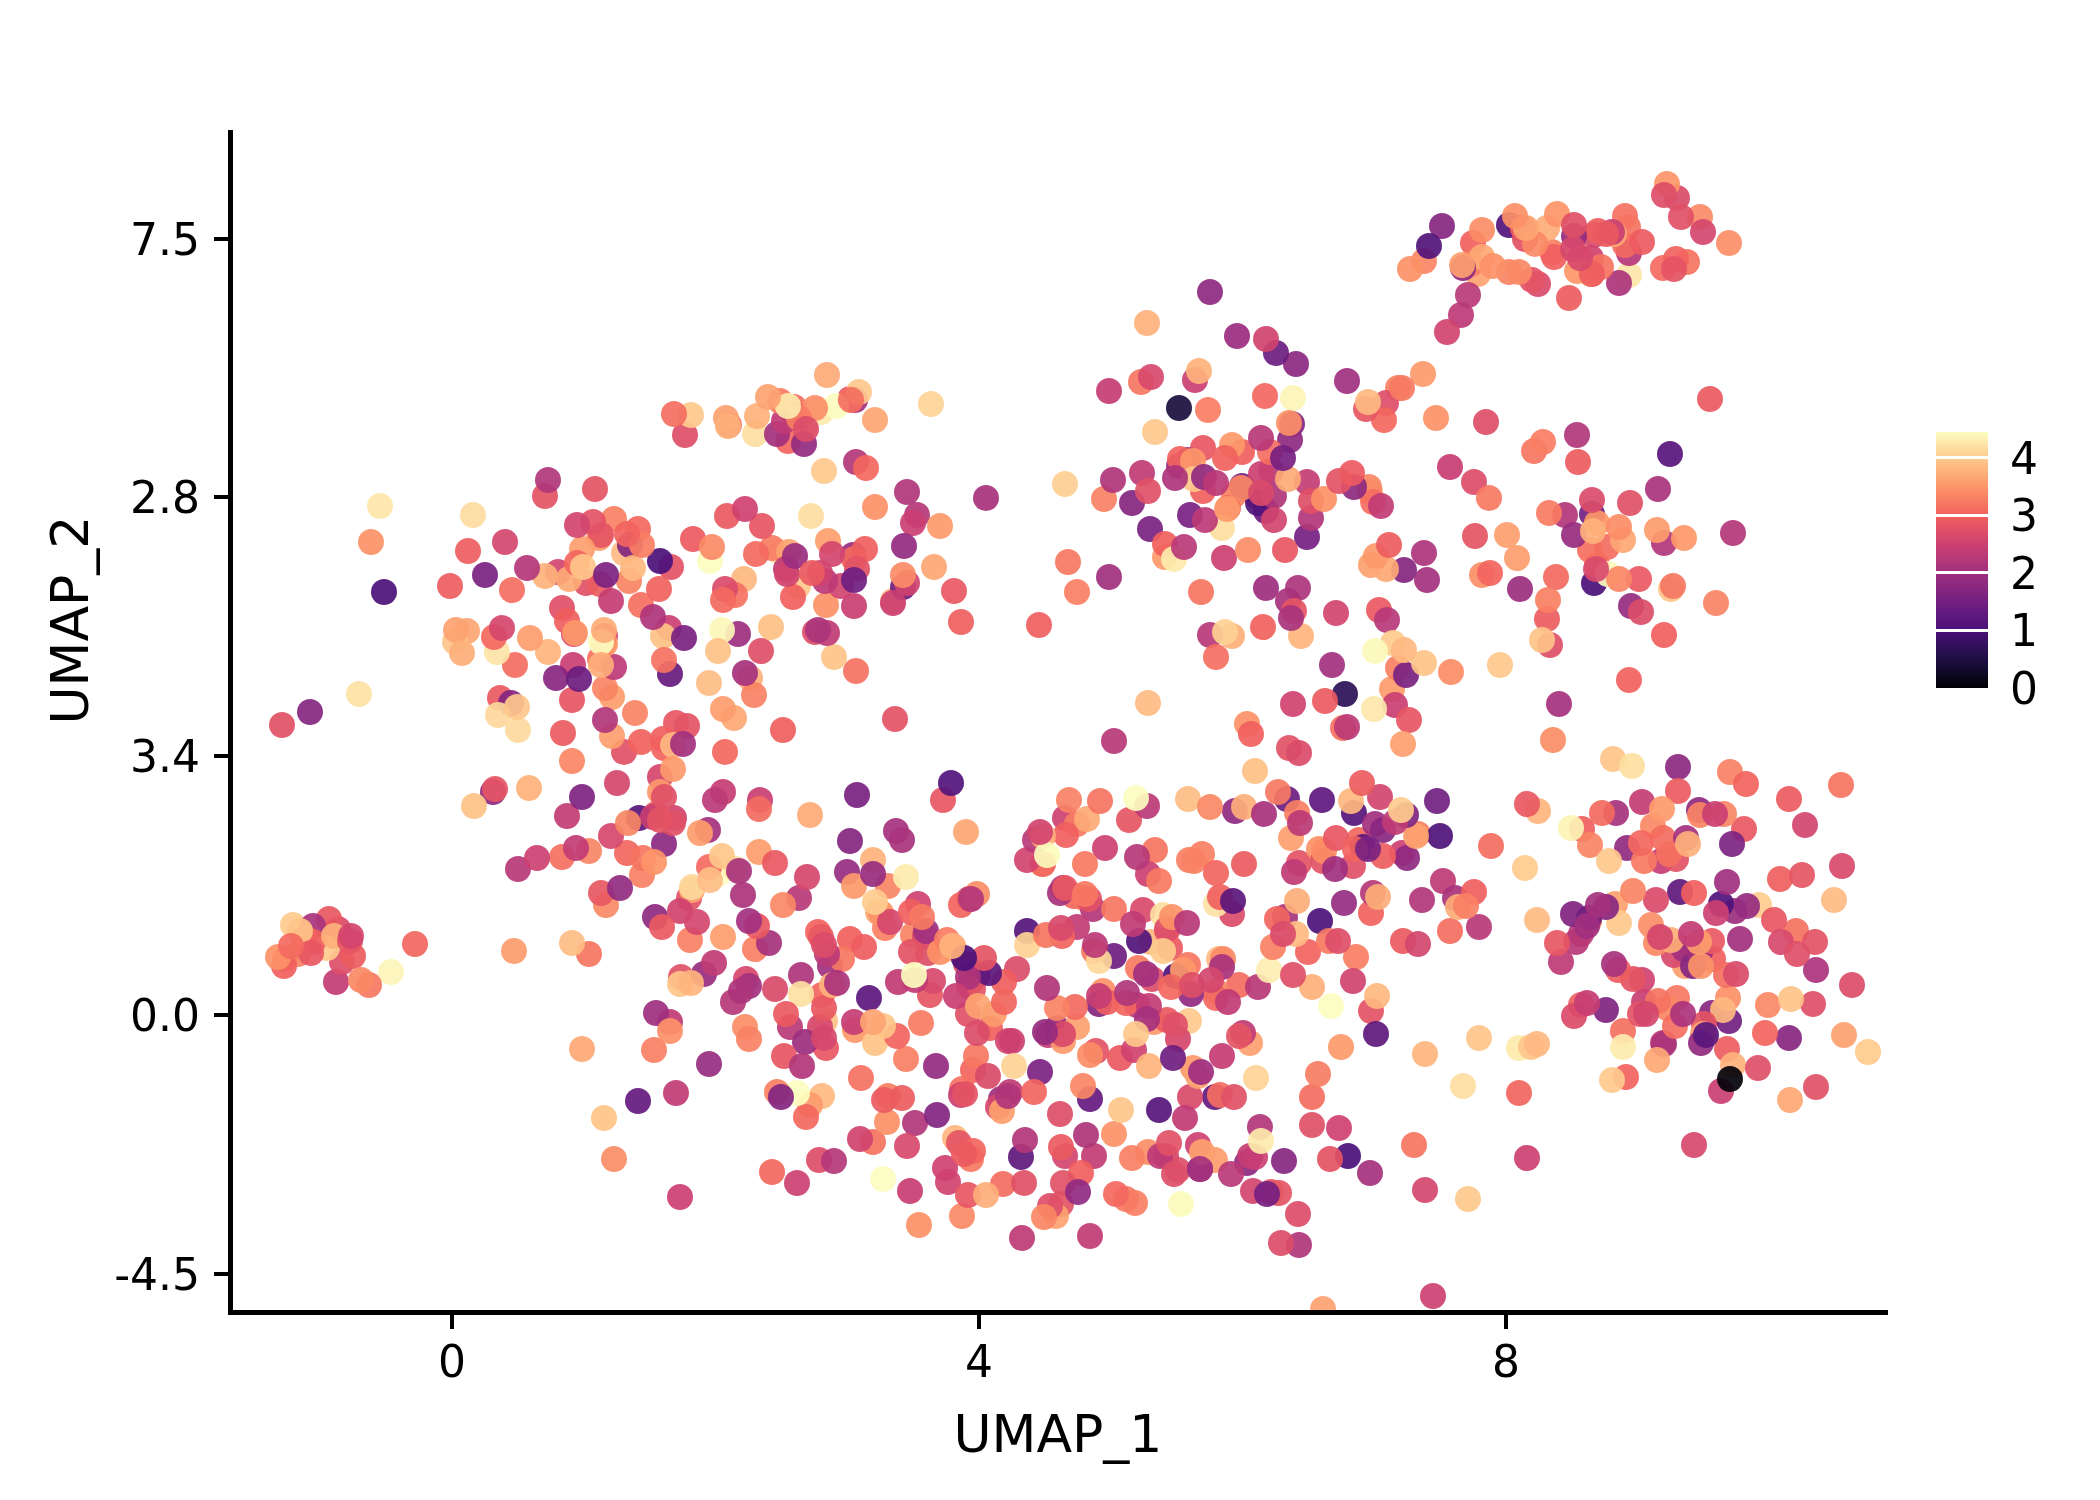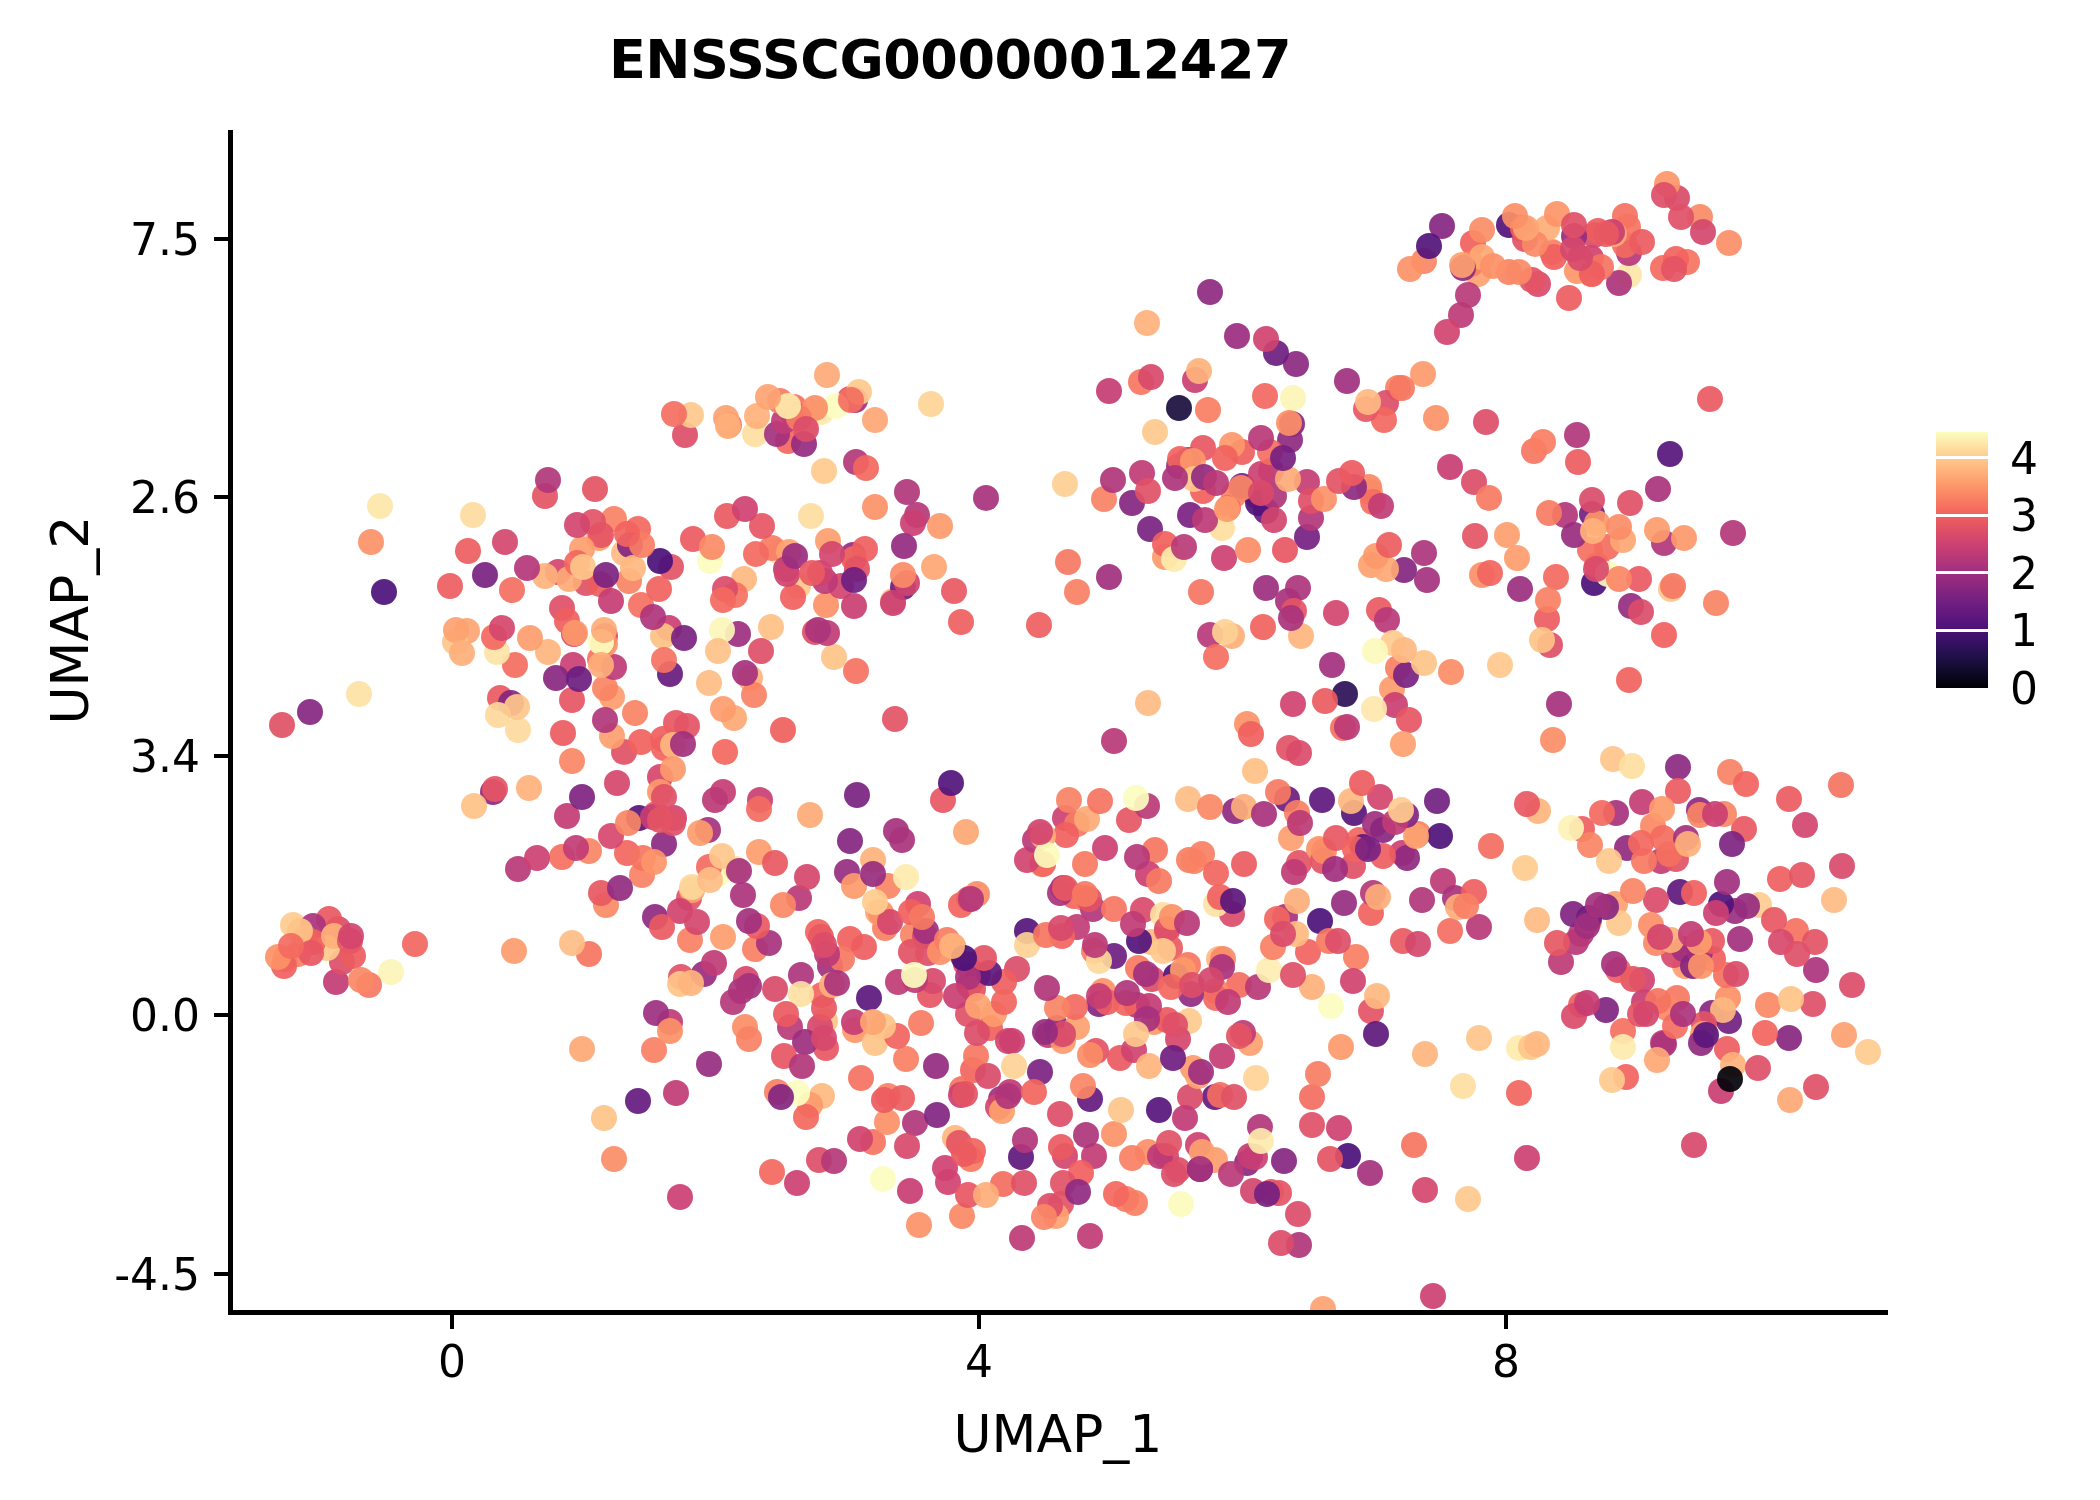--- a/index.html
+++ b/index.html
@@ -163,21 +163,20 @@
     color: #000000;
     transform: translateY(-50%);
     white-space: nowrap;
   }
 </style>
 </head>
 <body>
 
 <div id="figure">
 
-  <div id="plot-title">ENSSSCG00000012427</div>
 
   <div id="panel">
     <div id="points-layer">
         <div class="pt" style="left: 64.9px; top: 794.5px; width: 26px; height: 26px; background: rgb(254, 203, 142); opacity: 0.92;"></div>
         <div class="pt" style="left: 105.4px; top: 805px; width: 26px; height: 26px; background: rgb(151, 44, 127); opacity: 0.92;"></div>
         <div class="pt" style="left: 108.2px; top: 851.6px; width: 26px; height: 26px; background: rgb(194, 60, 116); opacity: 0.92;"></div>
         <div class="pt" style="left: 113.7px; top: 832.4px; width: 26px; height: 26px; background: rgb(221, 78, 104); opacity: 0.92;"></div>
         <div class="pt" style="left: 110.3px; top: 798.5px; width: 26px; height: 26px; background: rgb(218, 76, 106); opacity: 0.92;"></div>
         <div class="pt" style="left: 100.9px; top: 788.8px; width: 26px; height: 26px; background: rgb(232, 88, 98); opacity: 0.92;"></div>
         <div class="pt" style="left: 85.2px; top: 795.7px; width: 26px; height: 26px; background: rgb(169, 51, 124); opacity: 0.92;"></div>
@@ -1288,21 +1287,21 @@
   <div class="axis-line" id="x-axis-line"></div>
 
   <div id="y-ticks">
       <div class="tick-mark y-tick-mark" style="top: 1271.77px;"></div>
       <div class="tick-label y-tick-label-pos" style="top: 1273.77px;">-4.5</div>
       <div class="tick-mark y-tick-mark" style="top: 1013px;"></div>
       <div class="tick-label y-tick-label-pos" style="top: 1015px;">0.0</div>
       <div class="tick-mark y-tick-mark" style="top: 754.228px;"></div>
       <div class="tick-label y-tick-label-pos" style="top: 756.228px;">3.4</div>
       <div class="tick-mark y-tick-mark" style="top: 495.456px;"></div>
-      <div class="tick-label y-tick-label-pos" style="top: 497.456px;">2.6</div>
+      <div class="tick-label y-tick-label-pos" style="top: 497.456px;">2.8</div>
       <div class="tick-mark y-tick-mark" style="top: 236.684px;"></div>
       <div class="tick-label y-tick-label-pos" style="top: 238.684px;">7.5</div>
     </div>
   <div id="x-ticks">
       <div class="tick-mark x-tick-mark" style="left: 449.968px;"></div>
       <div class="tick-label x-tick-label-pos" style="left: 451.968px;">0</div>
       <div class="tick-mark x-tick-mark" style="left: 976.952px;"></div>
       <div class="tick-label x-tick-label-pos" style="left: 978.952px;">4</div>
       <div class="tick-mark x-tick-mark" style="left: 1503.94px;"></div>
       <div class="tick-label x-tick-label-pos" style="left: 1505.94px;">8</div>

